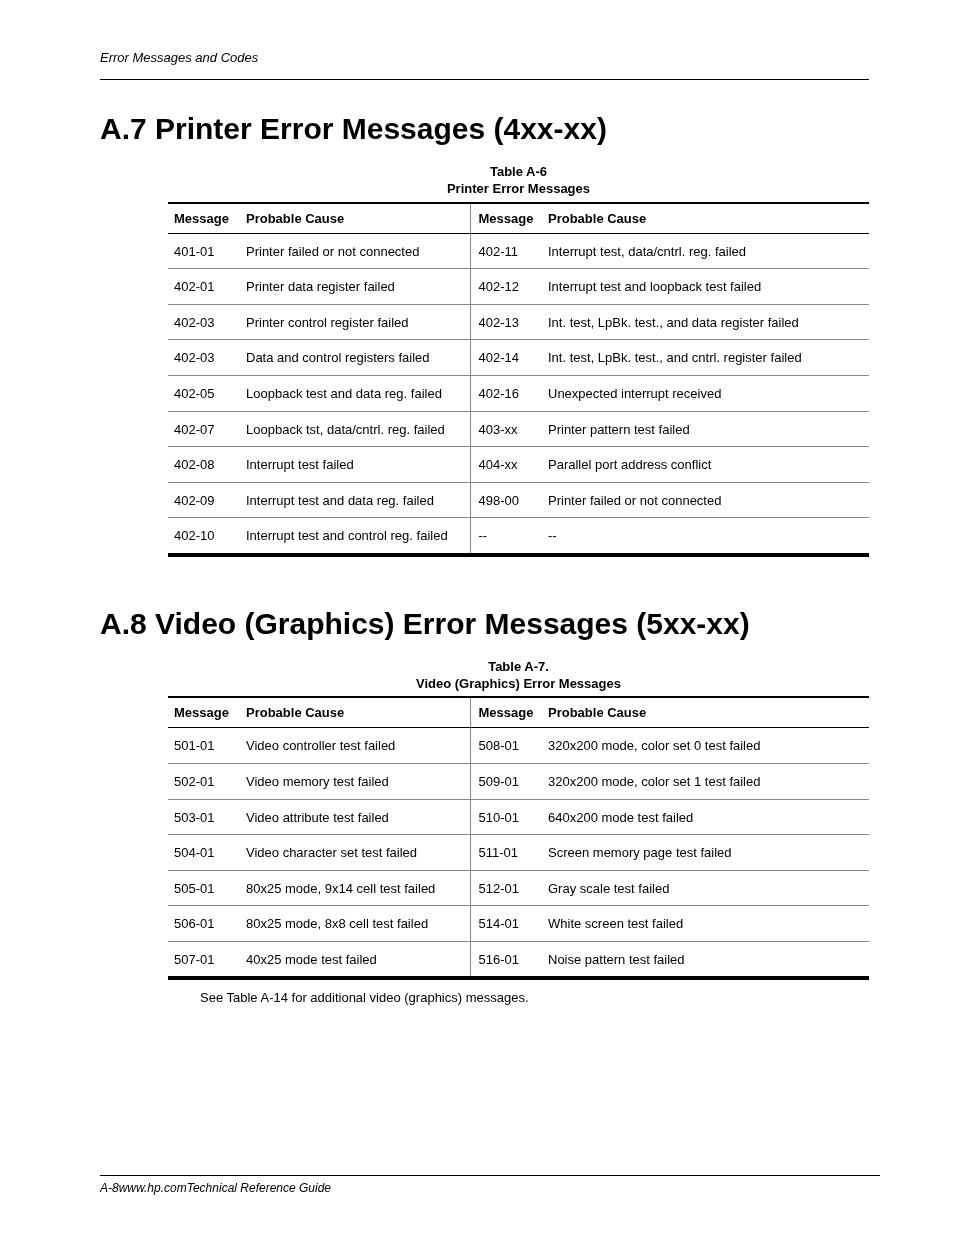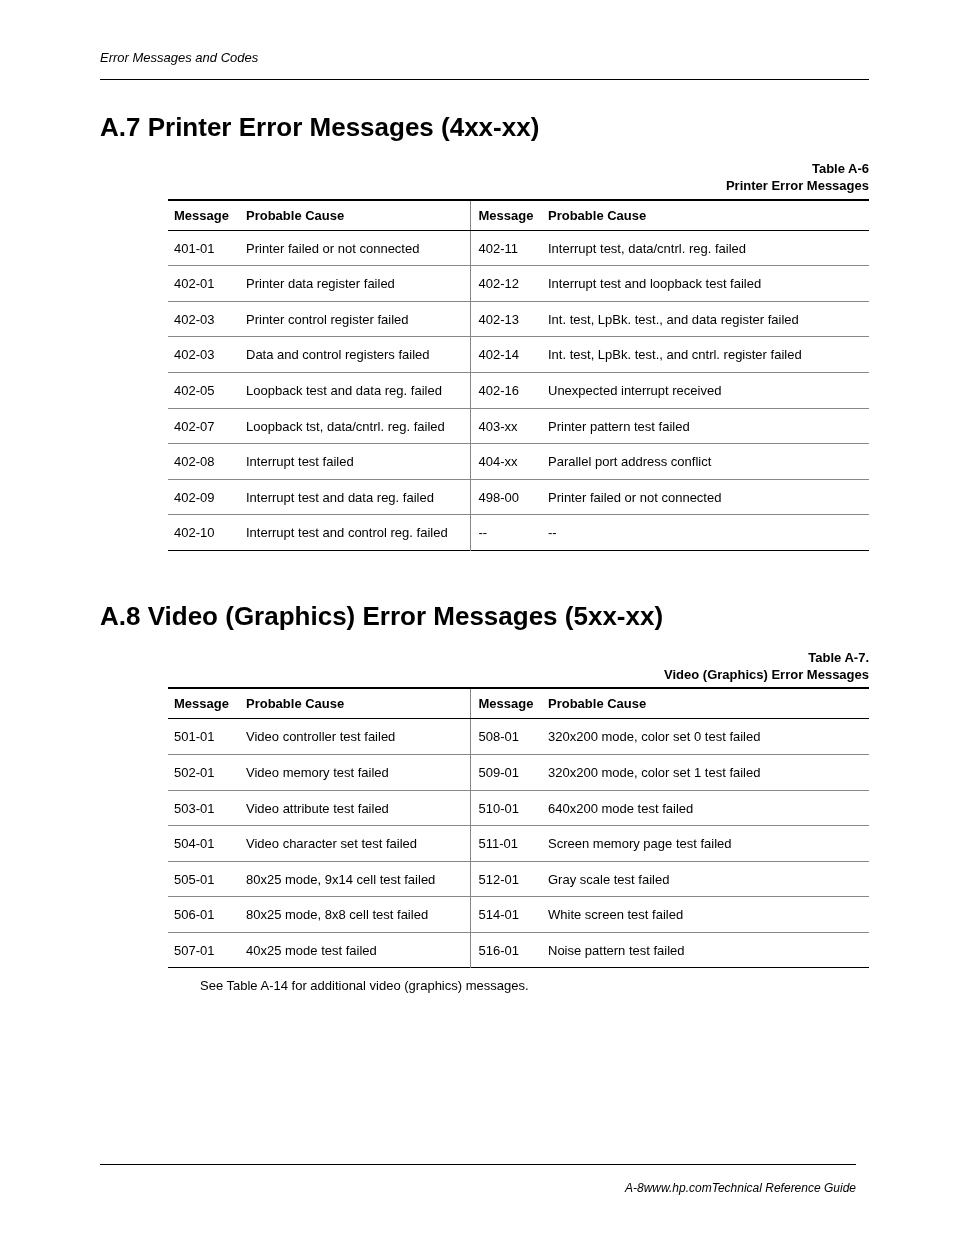--- a/index.html
+++ b/index.html
@@ -17,41 +17,41 @@
     position: relative;
   }
   .page-header {
     font-style: italic;
     font-size: 13px;
     border-bottom: 1px solid #000;
     padding-bottom: 14px;
     margin-bottom: 32px;
   }
   h1 {
-    font-size: 26px;
+    font-size: 30px;
     font-weight: bold;
     margin-bottom: 18px;
   }
   .table-wrap {
     margin-left: 68px;
     margin-bottom: 50px;
   }
   .table-caption {
-    text-align: right;
+    text-align: center;
     font-weight: bold;
     font-size: 13px;
     line-height: 1.3;
     margin-bottom: 4px;
   }
   table {
     border-collapse: collapse;
     width: 100%;
     font-size: 13px;
     border-top: 2px solid #000;
-    border-bottom: 1px solid #000000;
+    border-bottom: 4px solid #000000;
   }
   thead td {
     font-weight: bold;
     border-bottom: 1px solid #000;
     padding: 7px 6px;
     vertical-align: top;
   }
   tbody td {
     border-bottom: 1px solid #888;
     padding: 9px 6px 8px 6px;
@@ -78,27 +78,27 @@
   .note {
     margin-left: 100px;
     font-size: 13px;
     margin-top: 10px;
     margin-bottom: 20px;
   }
   .footer {
     position: absolute;
     bottom: 40px;
     left: 100px;
-    right: 98px;
+    right: 74px;
     border-top: 1px solid #000;
-    padding-top: 16px;
+    padding-top: 5px;
     font-size: 12px;
     font-style: italic;
     display: flex;
-    justify-content: flex-end;
+    justify-content: flex-start;
   }
 </style>
 </head>
 <body>
 
 <div class="page-header">
   <span>Error Messages and Codes</span>
 </div>
 
 <h1>A.7 Printer Error Messages (4xx-xx)</h1>

